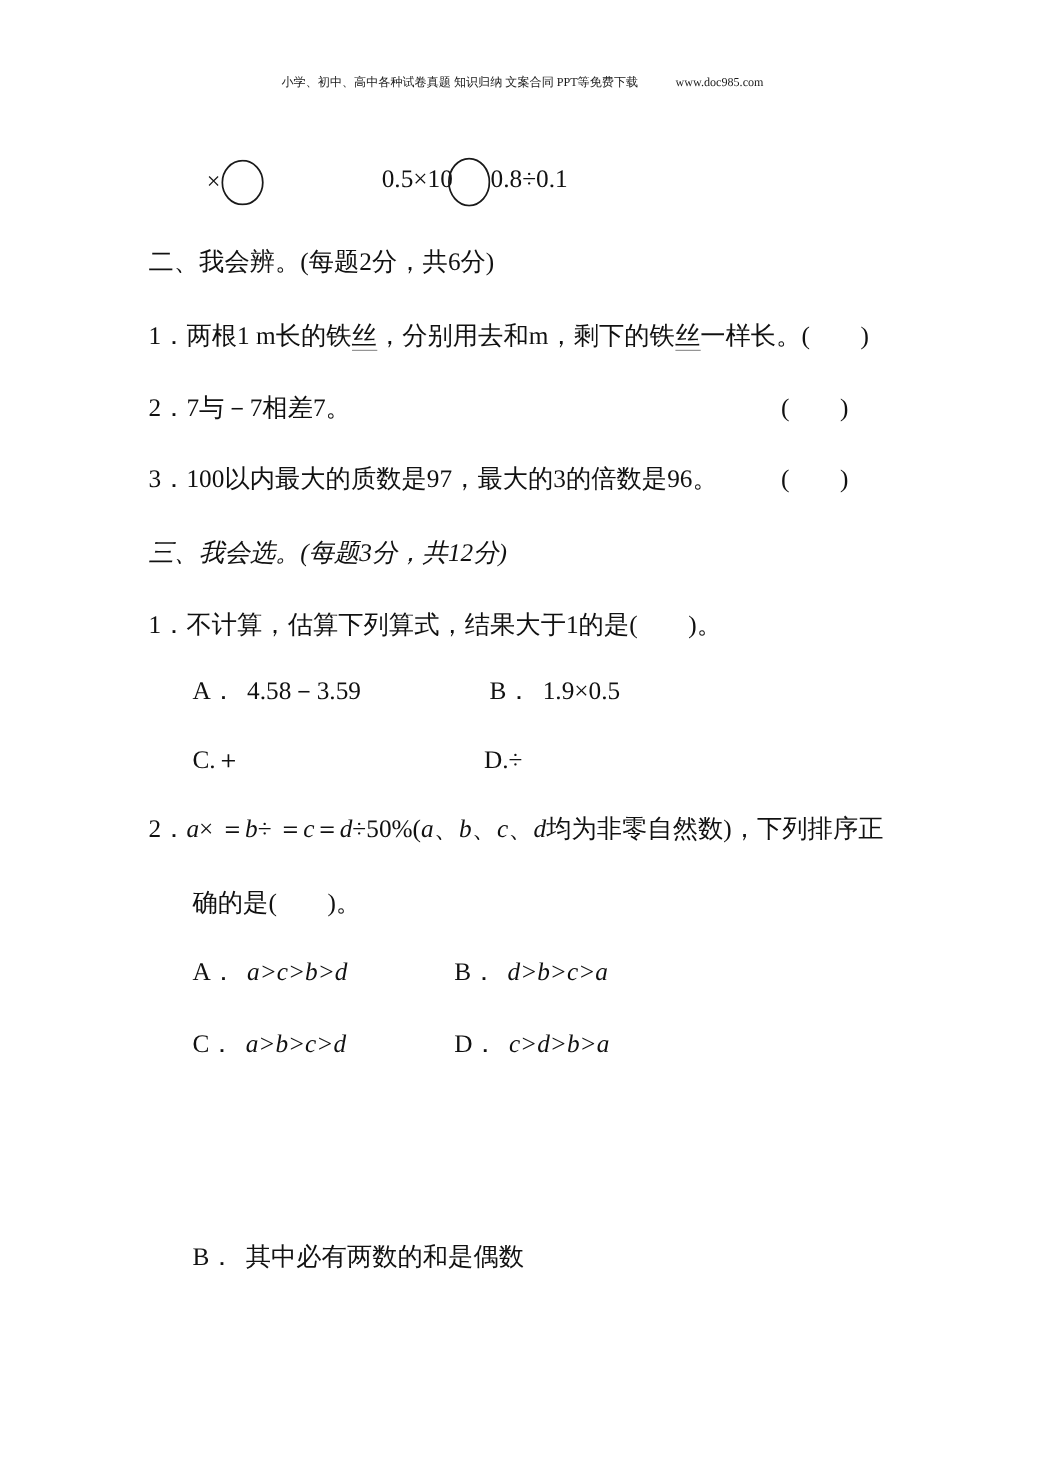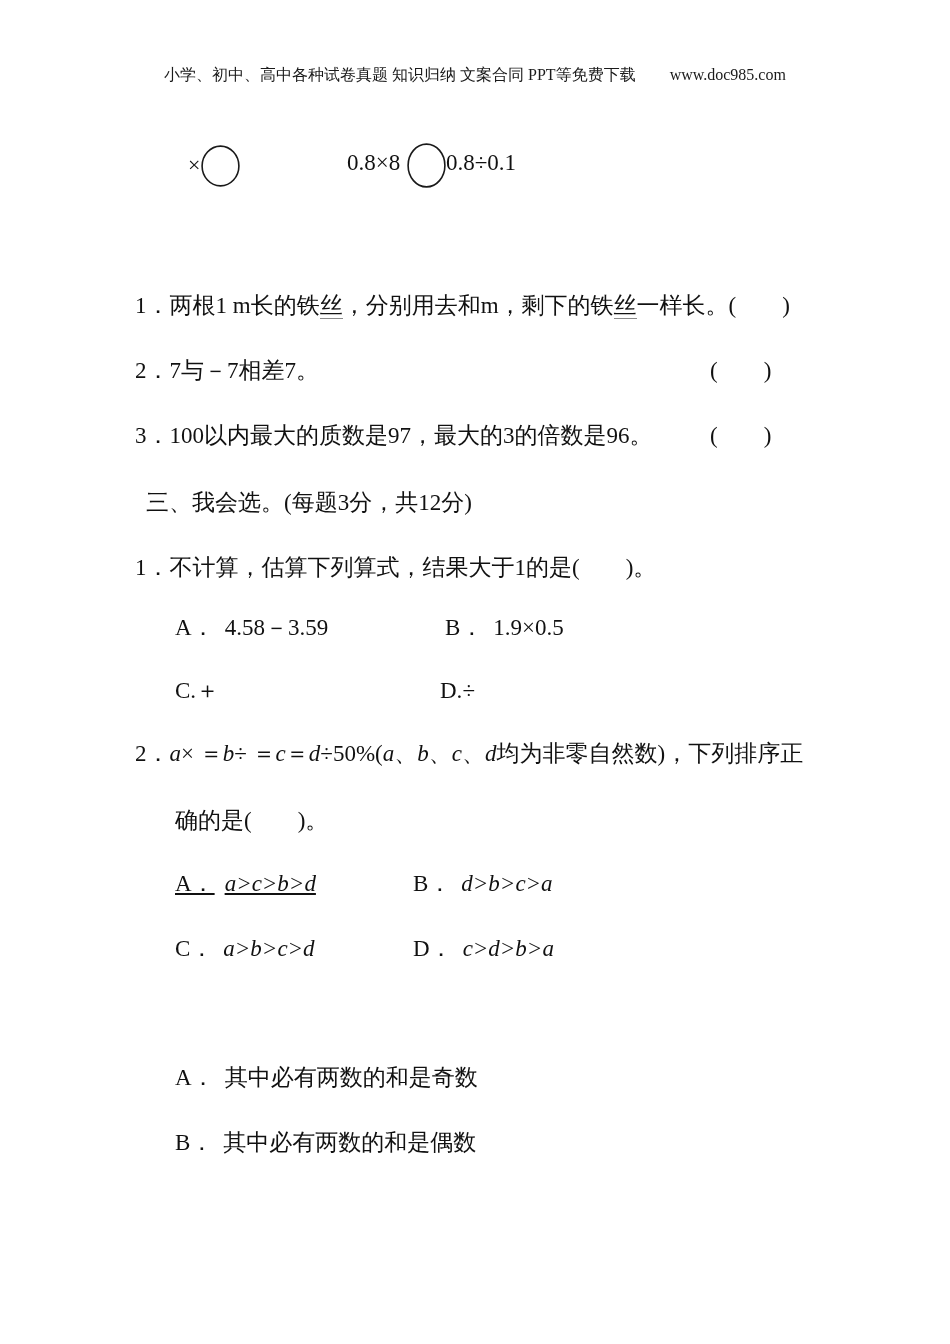--- a/index.html
+++ b/index.html
@@ -17,21 +17,21 @@
     white-space:nowrap;
     line-height:32px;
     height:32px;
   }
   .row{position:absolute;}
   .row .abs{position:absolute;white-space:nowrap;}
   .header{
     position:absolute;
     top:64px;left:0;width:950px;
     text-align:center;
-    font-size:16px;
+    font-size:11px;
     line-height:22px;
     color:#1a1a1a;
   }
   .header .note{margin-right:34px;}
   .it{font-style:italic;}
   .ul{border-bottom:1px solid #8a8a8a;padding-bottom:0px;}
   .circ{position:absolute;display:block;}
   .opt-label{margin-right:10px;}
   .blank{position:absolute;}
 </style>
@@ -42,69 +42,67 @@
 
   <div class="header">
     <span class="note">小学、初中、高中各种试卷真题 知识归纳 文案合同 PPT等免费下载</span><span>www.doc985.com</span>
   </div>
 
   <div class="row" style="top:142px;left:135px;width:680px;height:54px;">
     <span class="abs" style="left:53px;top:10px;font-size:22px;">×</span>
     <svg class="circ" style="left:66px;top:3px;" width="39" height="42" viewBox="0 0 39 42">
       <ellipse cx="19.5" cy="21" rx="18.4" ry="19.9" fill="none" stroke="#1a1a1a" stroke-width="1.6"></ellipse>
     </svg>
-    <span class="abs" style="left:212px;top:8px;">0.8×8</span>
+    <span class="abs" style="left:212px;top:8px;">0.5×10</span>
     <svg class="circ" style="left:272px;top:1px;" width="39" height="45" viewBox="0 0 39 45">
       <ellipse cx="19.5" cy="22.5" rx="18.4" ry="21.4" fill="none" stroke="#1a1a1a" stroke-width="1.6"></ellipse>
     </svg>
     <span class="abs" style="left:311px;top:8px;">0.8÷0.1</span>
   </div>
 
+  <div class="line" style="top:222px;left:135px;">二、我会辨。(每题2分，共6分)</div>
 
   <div class="line" style="top:290px;left:135px;"><span>1．两根1 m长的铁</span><span class="ul">丝</span><span>，分别用去和m，剩下的铁</span><span class="ul">丝</span><span>一样长。(　　)</span></div>
 
   <div class="line" style="top:355px;left:0;width:950px;padding-left:48px;">
     <span class="blank" style="left:135px;">2．7与－7相差7。</span>
     <span class="blank" style="left:710px;">(　　)</span>
   </div>
 
   <div class="line" style="top:420px;left:0;width:834px;">
     <span class="blank" style="left:135px;">3．100以内最大的质数是97，最大的3的倍数是96。</span>
     <span class="blank" style="left:710px;">(　　)</span>
   </div>
 
-  <div class="line" style="top:487px;left:146px;">三、我会选。(每题3分，共12分)</div>
+  <div class="line" style="top:487px;left:135px;font-style:italic;">三、我会选。(每题3分，共12分)</div>
 
   <div class="line" style="top:552px;left:135px;">1．不计算，估算下列算式，结果大于1的是(　　)。</div>
 
   <div class="line" style="top:612px;left:0;width:794px;">
     <span class="blank" style="left:175px;"><span class="opt-label">A．</span><span>4.58－3.59</span></span>
     <span class="blank" style="left:445px;"><span class="opt-label">B．</span><span>1.9×0.5</span></span>
   </div>
 
   <div class="line" style="top:675px;left:0;width:950px;">
     <span class="blank" style="left:175px;"><span>C.</span><span>＋</span></span>
     <span class="blank" style="left:440px;"><span>D.</span><span>÷</span></span>
   </div>
 
   <div class="line" style="top:738px;left:135px;"><span>2．</span><span class="it">a</span><span>× ＝</span><span class="it">b</span><span>÷ ＝</span><span class="it">c</span><span>＝</span><span class="it">d</span><span>÷50%(</span><span class="it">a</span><span>、</span><span class="it">b</span><span>、</span><span class="it">c</span><span>、</span><span class="it">d</span><span>均为非零自然数)，下列排序正</span></div>
   <div class="line" style="top:805px;left:175px;">确的是(　　)。</div>
 
   <div class="line" style="top:868px;left:0;width:950px;">
-    <span class="blank" style="left:175px;text-decoration:underline;"><span class="opt-label">A．</span><span class="it">a&gt;c&gt;b&gt;d</span></span>
+    <span class="blank" style="left:175px;"><span class="opt-label">A．</span><span class="it">a&gt;c&gt;b&gt;d</span></span>
     <span class="blank" style="left:413px;"><span class="opt-label">B．</span><span class="it">d&gt;b&gt;c&gt;a</span></span>
   </div>
 
   <div class="line" style="top:933px;left:0;width:950px;">
     <span class="blank" style="left:175px;"><span class="opt-label">C．</span><span class="it">a&gt;b&gt;c&gt;d</span></span>
     <span class="blank" style="left:413px;"><span class="opt-label">D．</span><span class="it">c&gt;d&gt;b&gt;a</span></span>
   </div>
 
 
-  <div class="line" style="top:1062px;left:175px;">
-    <span class="opt-label">A．</span><span>其中必有两数的和是奇数</span>
-  </div>
 
   <div class="line" style="top:1127px;left:175px;">
     <span class="opt-label">B．</span><span>其中必有两数的和是偶数</span>
   </div>
 
 </div>
 
 </body></html>

